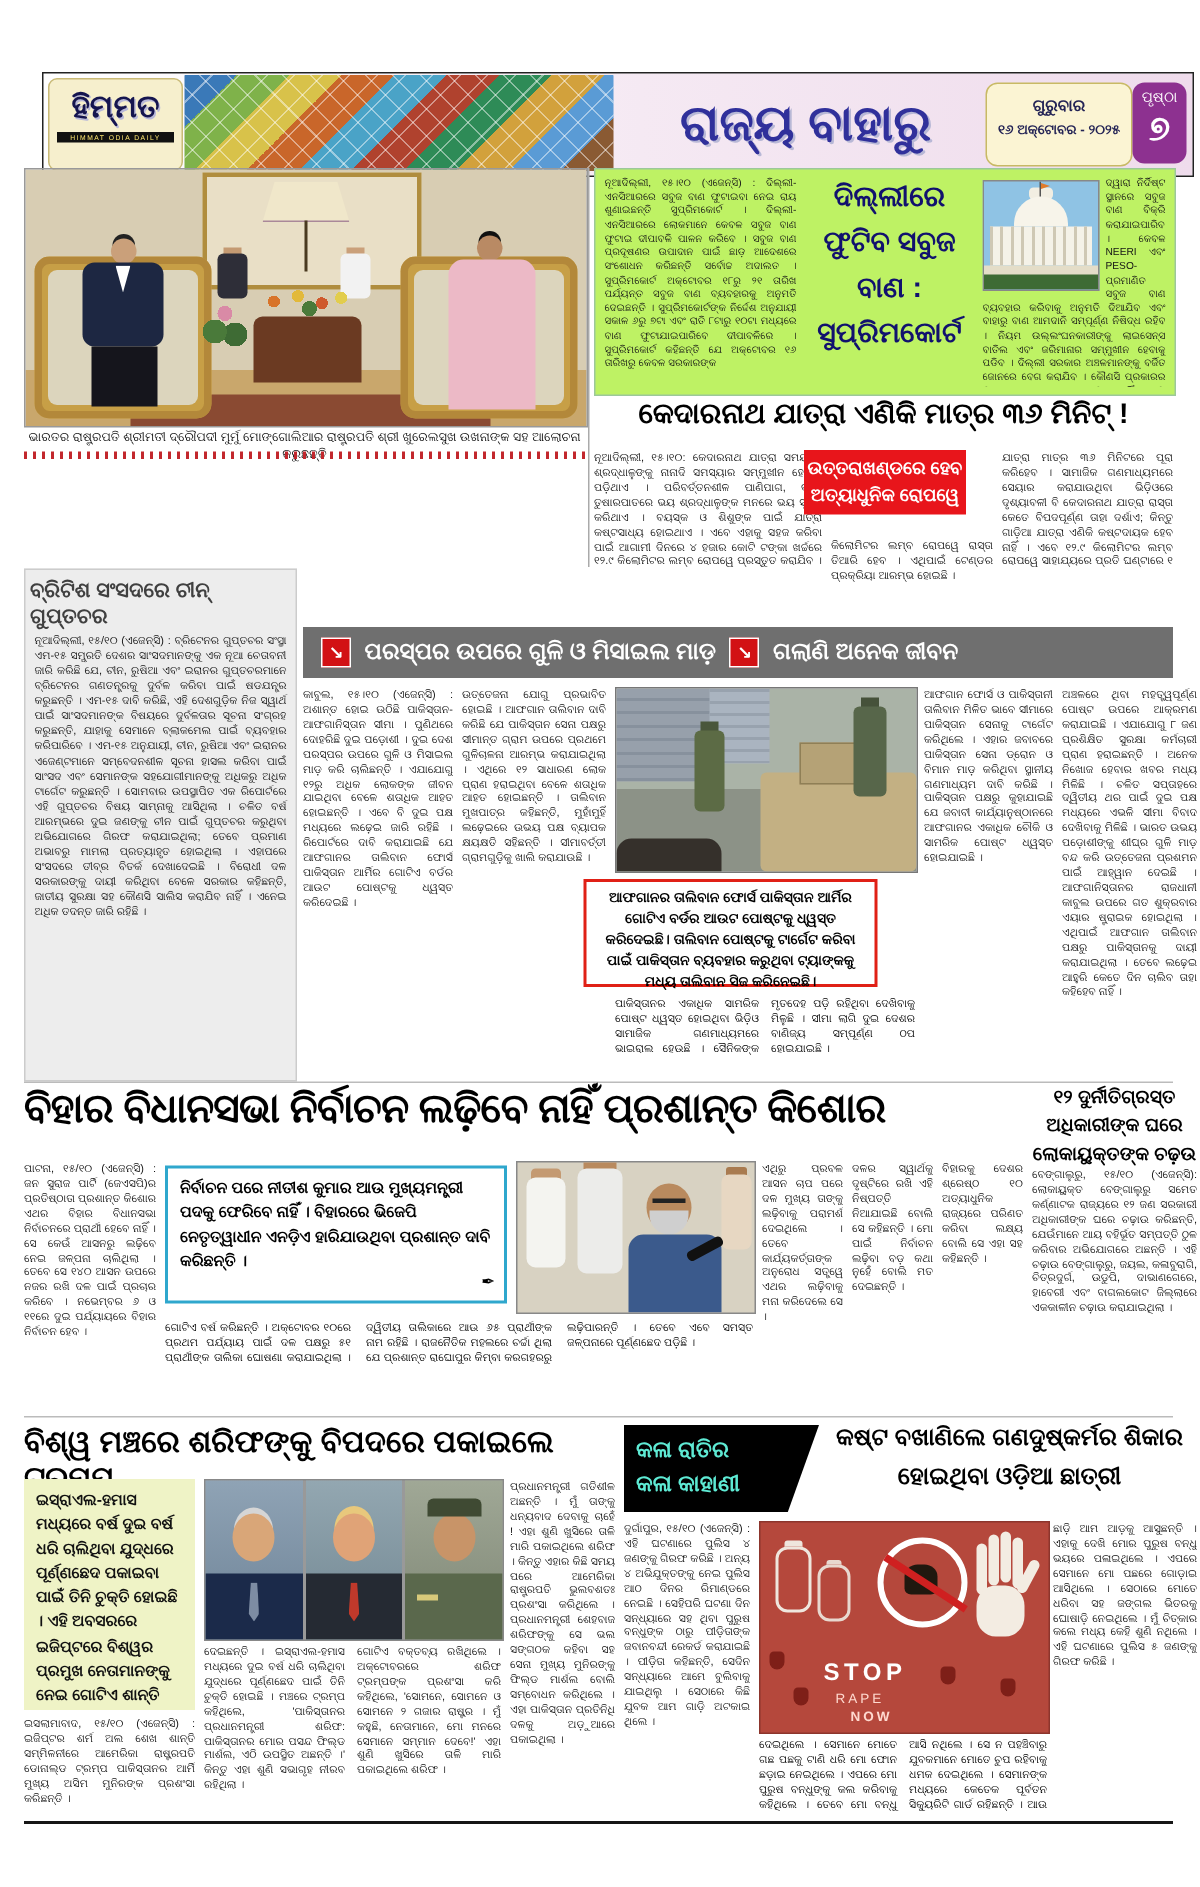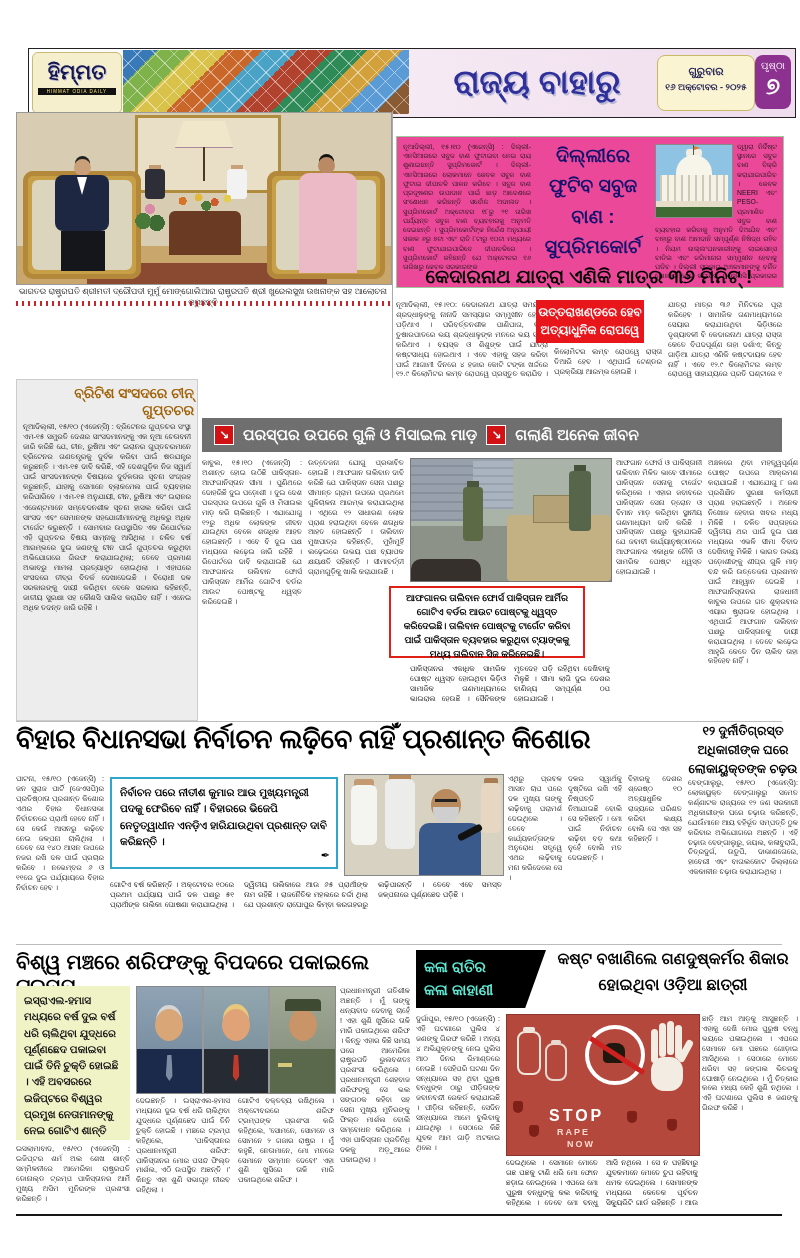--- a/index.html
+++ b/index.html
@@ -76,22 +76,22 @@
             border-radius:4px;box-shadow:0 -8px 0 -4px #caa07a;}
   .lp-aide2{position:absolute;left:128px;top:56px;width:20px;height:30px;background:#2e2e38;
             border-radius:4px;box-shadow:0 -8px 0 -4px #c49a72;}
   .lp-carpet{position:absolute;left:70px;top:150px;width:240px;height:21px;background:#8a4a32;}
   .lead-caption{position:absolute;left:16px;top:286px;width:374px;font-size:8.4px;color:#111;
                 text-align:center;}
   .dotted-sep{position:absolute;left:16px;top:301px;width:374px;height:5px;
               background:repeating-linear-gradient(90deg,#c2272d 0 2px,transparent 2px 6px);}
 
   
-  .green-box{position:absolute;left:396px;top:112px;width:386px;height:150px;background:#ec4899;
-             border:1px solid #9cc89a;margin-top:24px;}
+  .green-box{position:absolute;left:396px;top:112px;width:386px;height:150px;background:#bef264;
+             border:1px solid #9cc89a;}
   .green-left{position:absolute;left:6px;top:5px;width:128px;height:140px;font-size:6.8px;}
   .green-head{position:absolute;left:138px;top:4px;width:116px;height:142px;font-size:19px;
               line-height:1.6;font-weight:700;color:#11116e;text-align:center;}
   .green-right{position:absolute;left:258px;top:5px;width:122px;height:140px;font-size:6.8px;}
   .sc-photo{float:left;width:76px;height:72px;margin:2px 4px 2px 0;border:1px solid #888;
             position:relative;overflow:hidden;background:#8fc3e4;}
   .sc-dome{position:absolute;left:20px;top:10px;width:36px;height:20px;background:#f7f4ea;
            border-radius:18px 18px 0 0;}
   .sc-drum{position:absolute;left:30px;top:4px;width:16px;height:8px;background:#f2eee2;border-radius:3px;}
   .sc-base{position:absolute;left:4px;top:30px;width:68px;height:26px;background:#f5f2e8;
@@ -101,26 +101,26 @@
   .sc-flag{position:absolute;left:37px;top:0px;width:1px;height:10px;background:#555;}
   .sc-flag:after{content:"";position:absolute;left:1px;top:1px;border-left:6px solid #e07b2a;
                  border-top:2px solid transparent;border-bottom:2px solid transparent;}
 
   
   .kedar-head{position:absolute;left:396px;top:266px;width:386px;font-size:19px;font-weight:700;
               text-align:center;color:#000;}
   .kedar-redbox{position:absolute;left:536px;top:300px;width:108px;height:40px;background:#e8151b;
                 color:#fff;font-weight:700;font-size:12px;text-align:center;line-height:1.5;
                 padding-top:3px;}
-  .kedar-midtxt{position:absolute;left:554px;top:347px;width:108px;height:30px;font-family:Liberation Serif, serif;}
+  .kedar-midtxt{position:absolute;left:554px;top:359px;width:108px;height:30px;}
 
   
   .spy{position:absolute;left:16px;top:379px;width:180px;height:340px;background:#ededed;
        border:1px solid #ccc;}
-  .spy-head{font-size:14px;font-weight:700;text-align:right;margin:5px 3px 3px 3px;color:#a16207;}
+  .spy-head{font-size:14px;font-weight:700;text-align:left;margin:5px 3px 3px 3px;color:#404040;}
   .spy-body{font-size:7.3px;line-height:1.38;text-align:justify;padding:0 6px;color:#141414;
             height:300px;overflow:hidden;}
 
   
   .pak-head{position:absolute;left:202px;top:377px;width:582px;font-size:27px;font-weight:700;
             color:#000;letter-spacing:-.5px;}
   .pak-bar{position:absolute;left:202px;top:418px;width:580px;height:34px;background:#6f6f6f;
            display:flex;align-items:center;gap:9px;padding:0 12px;box-sizing:border-box;}
   .bullet{width:18px;height:18px;background:#d21114;border:1.5px solid #fff;color:#fff;
           font-size:12px;font-weight:700;display:flex;align-items:center;justify-content:center;
@@ -224,21 +224,21 @@
           border-radius:40% 40% 20% 20%;}
   .mu-slash{position:absolute;left:-4px;top:24px;width:64px;height:5px;background:#cf2020;
             transform:rotate(33deg);}
   .mu-hand{position:absolute;left:138px;top:14px;width:44px;height:70px;}
   .mu-palm{position:absolute;left:6px;top:28px;width:32px;height:34px;background:#f3ece2;
            border-radius:40%;}
   .mu-fin{position:absolute;top:0;width:7px;height:34px;background:#f3ece2;border-radius:4px;}
   .mu-print{position:absolute;width:10px;height:12px;background:#7e1f18;border-radius:3px 3px 5px 5px;}
   .mu-stop{position:absolute;left:42px;top:92px;color:#fff;font-weight:700;font-size:16px;
            letter-spacing:3px;}
-  .mu-rape{position:absolute;left:50px;top:112px;color:#ffd9cf;font-weight:700;font-size:9px;
+  .mu-rape{position:absolute;left:50px;top:112px;color:#ffd9cf;font-weight:400;font-size:9px;
            letter-spacing:2px;}
   .mu-now{position:absolute;left:60px;top:124px;color:#ffd9cf;font-weight:700;font-size:9px;
           letter-spacing:2px;}
   .rape-under{position:absolute;left:506px;top:1158px;width:192px;height:56px;column-count:2;
               column-gap:8px;font-size:7.3px;line-height:1.36;text-align:justify;overflow:hidden;}
 
   .bottom-rule{position:absolute;left:16px;top:1214px;width:766px;height:2px;background:#161616;}
 </style>
 </head>
 <body>

